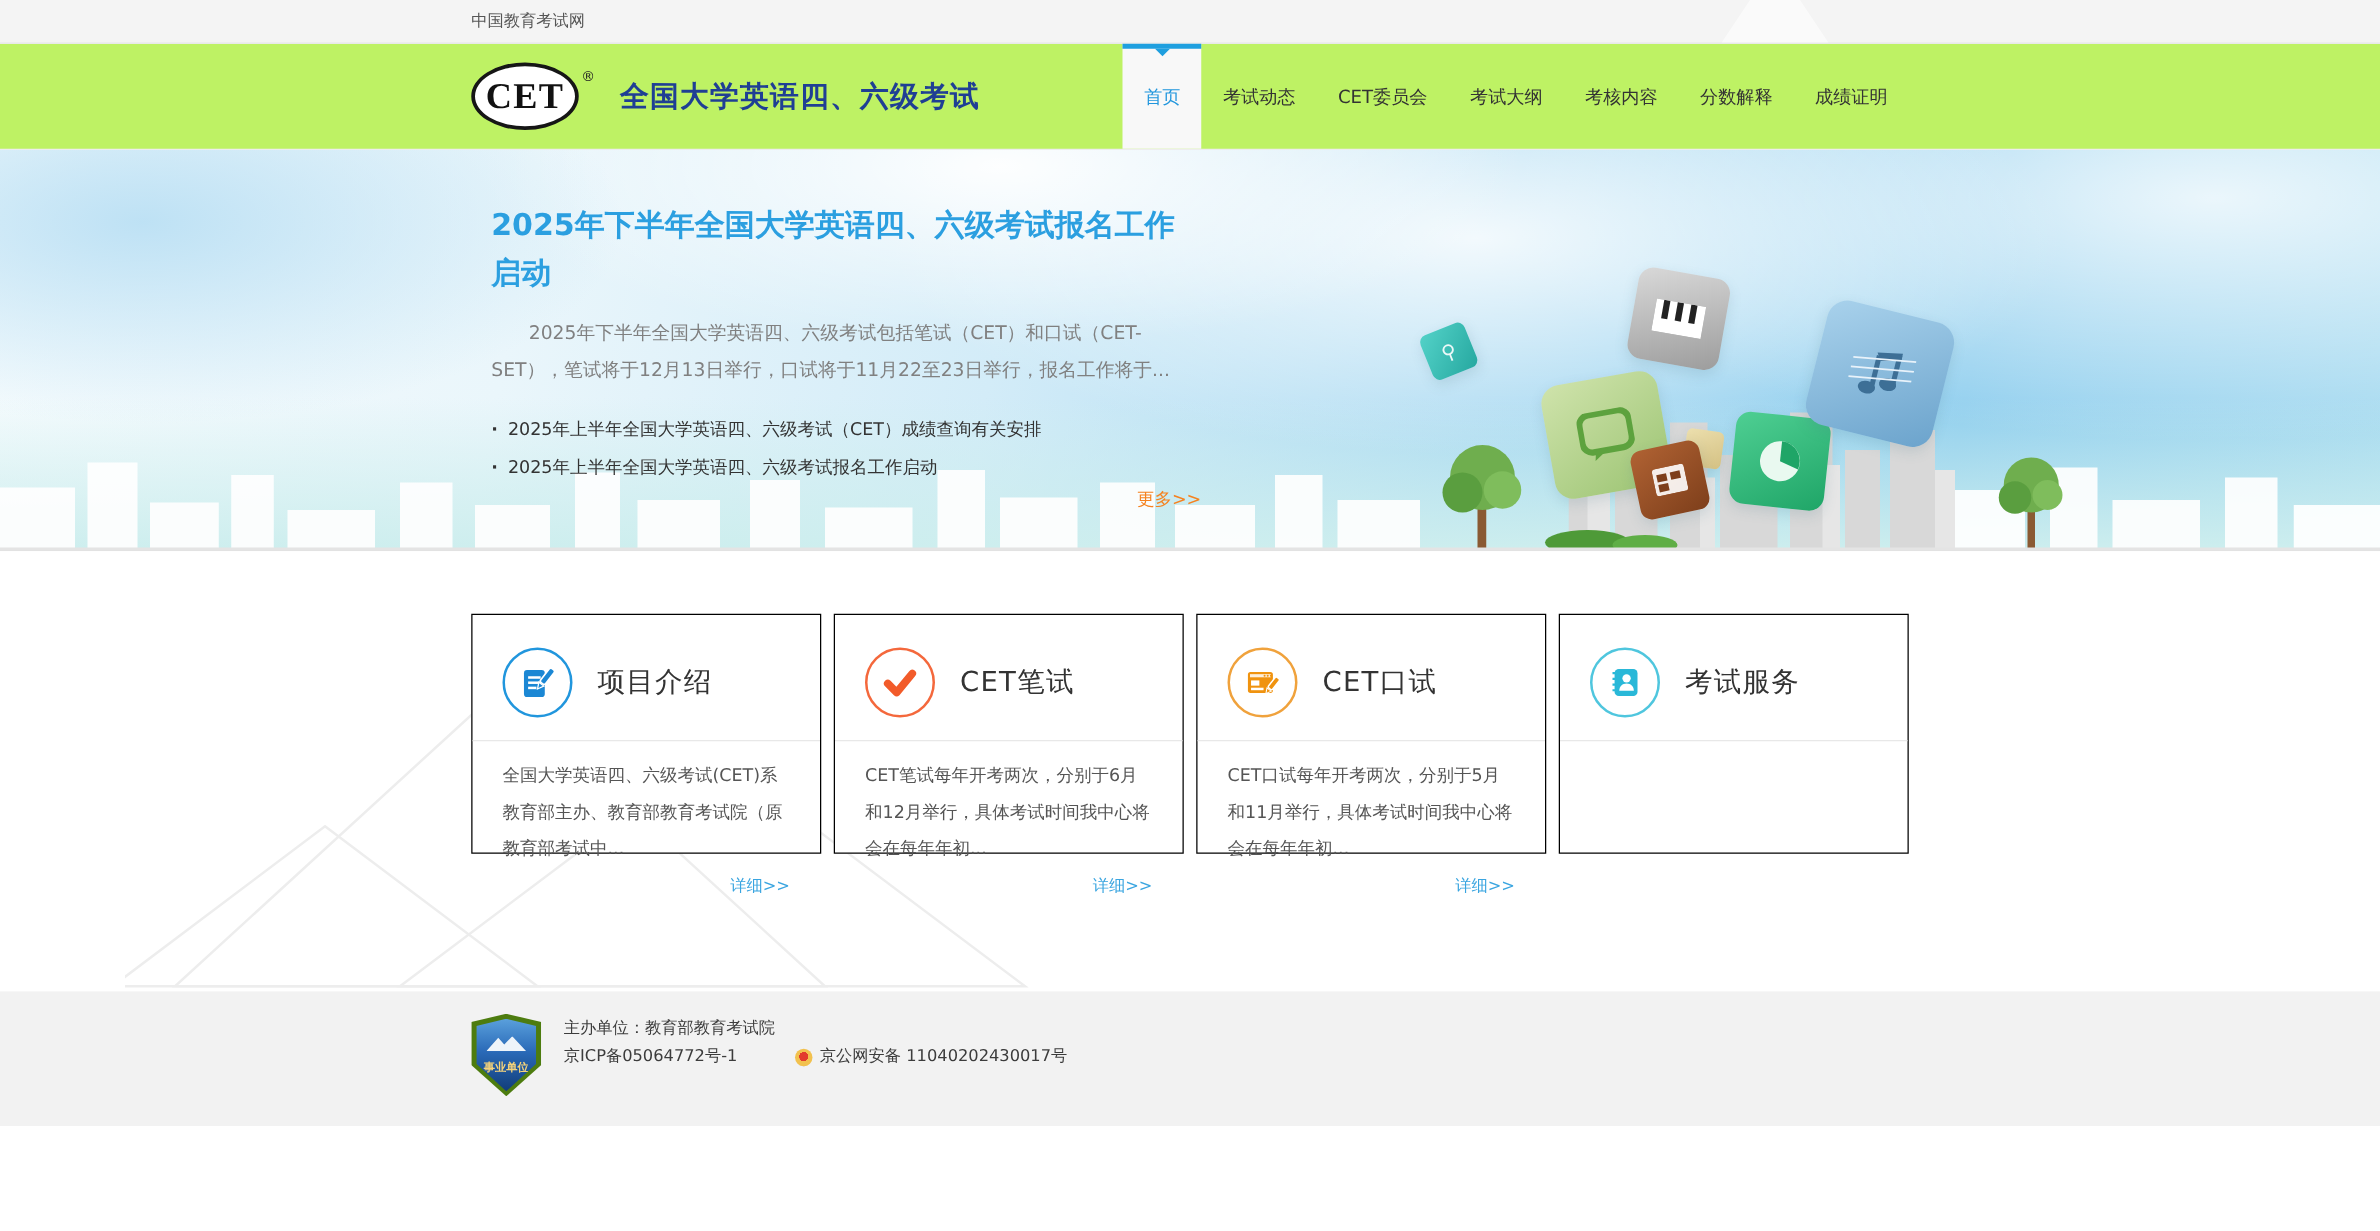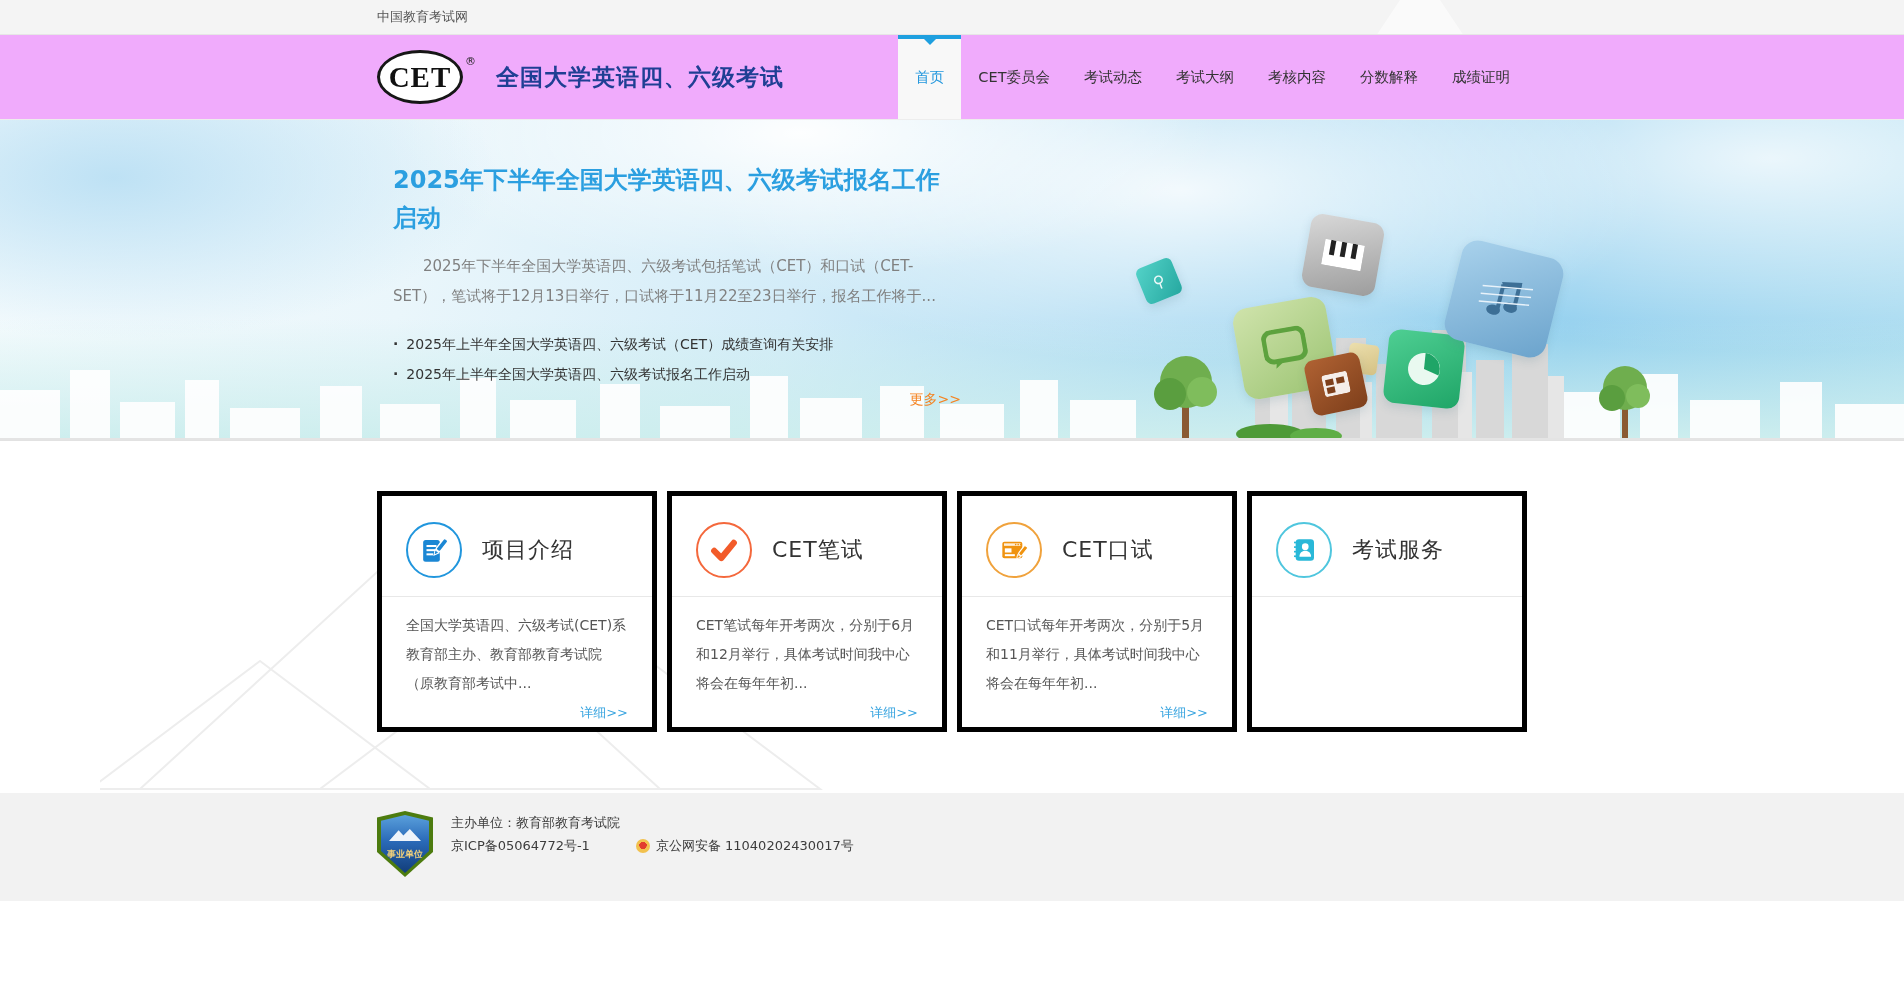--- a/index.html
+++ b/index.html
@@ -7,21 +7,21 @@
   .page{width:1904px;height:985px;position:relative;overflow:hidden;background:#fff;}
   .shell{width:1150px;margin:0 auto;position:relative;}
 
   
   .topbar{height:34px;background:#f4f4f4;border-bottom:1px solid #e6e6e6;position:relative;overflow:hidden;}
   .topbar .shell{height:34px;display:flex;align-items:center;font-family:Liberation Mono, monospace;}
   .topbar-site{font-size:13px;color:#555;}
   .topbar-tri{position:absolute;left:1360px;top:-30px;width:0;height:0;border-left:60px solid transparent;border-right:60px solid transparent;border-bottom:90px solid rgba(255,255,255,.55);}
 
   
-  .header{height:84px;background:#f0abfc;border-bottom:1px solid #ededed;}
+  .header{height:84px;background:#bef264;border-bottom:1px solid #ededed;}
   .header .shell{height:84px;display:flex;align-items:center;}
   .brand{display:flex;align-items:center;}
   .logo-oval{display:inline-flex;align-items:center;justify-content:center;width:80px;height:48px;border:3px solid #161616;border-radius:50%;font-family:"Liberation Serif","DejaVu Serif",serif;font-weight:bold;font-size:29px;color:#111;letter-spacing:1px;background:#fff;}
   .logo-reg{font-size:11px;color:#222;vertical-align:top;position:relative;top:-16px;left:2px;}
   .site-title{font-size:23px;font-weight:bold;color:#1f3f94;margin-left:22px;letter-spacing:1px;}
   .nav{margin-left:auto;display:flex;height:84px;}
   .nav-item{position:relative;display:flex;align-items:center;padding:0 17px;font-size:14.5px;color:#333;cursor:pointer;text-decoration:none;white-space:nowrap;}
   .nav-item.active{color:#2196dd;background:#f8f8f8;}
   .nav-item.active::before{content:"";position:absolute;top:0;left:0;right:0;height:4px;background:#1e9fdf;}
   .nav-item.active::after{content:"";position:absolute;top:4px;left:50%;margin-left:-6px;border-left:6px solid transparent;border-right:6px solid transparent;border-top:6px solid #1e9fdf;}
@@ -43,21 +43,21 @@
   .banner-summary{font-size:15px;line-height:30px;color:#808080;text-indent:2em;margin:0 0 18px 0;}
   .banner-news{list-style:none;margin:0;padding:0;}
   .banner-news li{font-size:14px;line-height:30px;color:#333;cursor:pointer;}
   .banner-news li::before{content:"·";font-weight:bold;margin-right:8px;color:#333;}
   .banner-more{display:block;text-align:right;font-size:14px;color:#f5821f;text-decoration:none;margin-top:2px;cursor:pointer;}
 
   
   .main-section{height:352px;position:relative;background:#fff;}
   .watermark{position:absolute;left:100px;top:100px;pointer-events:none;}
   .cards{position:relative;display:grid;grid-template-columns:repeat(4,280px);gap:10px;padding-top:50px;}
-  .card{height:241px;border:5px solid #000000;background:#fff;box-sizing:border-box;}
+  .card{height:192px;border:1px solid #000000;background:#fff;box-sizing:border-box;}
   .card-head{display:flex;align-items:center;padding:26px 22px 18px 24px;}
   .icon-ring{width:56px;height:56px;border-radius:50%;display:flex;align-items:center;justify-content:center;box-sizing:border-box;flex:none;}
   .ring-blue{border:2px solid #2196dd;}
   .ring-red{border:2px solid #f4683c;}
   .ring-amber{border:2px solid #f0a23c;}
   .ring-cyan{border:2px solid #4fc6de;}
   .card-title{font-size:22px;color:#333;margin-left:20px;letter-spacing:1px;}
   .card-divider{height:1px;background:#e8e8e8;margin:0;}
   .card-body{padding:14px 24px 0 24px;}
   .card-text{font-size:14px;line-height:29px;color:#555;margin:0;}
@@ -94,22 +94,22 @@
     <div class="shell">
       <div class="brand">
         <span class="logo-oval">
             <span>CET</span>
           </span>
         <span class="logo-reg">®</span>
         <span class="site-title">全国大学英语四、六级考试</span>
       </div>
       <nav class="nav">
         <a class="nav-item active">首页</a>
+        <a class="nav-item">考试动态</a>
         <a class="nav-item">CET委员会</a>
-        <a class="nav-item">考试动态</a>
         <a class="nav-item">考试大纲</a>
         <a class="nav-item">考核内容</a>
         <a class="nav-item">分数解释</a>
         <a class="nav-item">成绩证明</a>
       </nav>
     </div>
   </div>
 
   <div class="banner">
 

